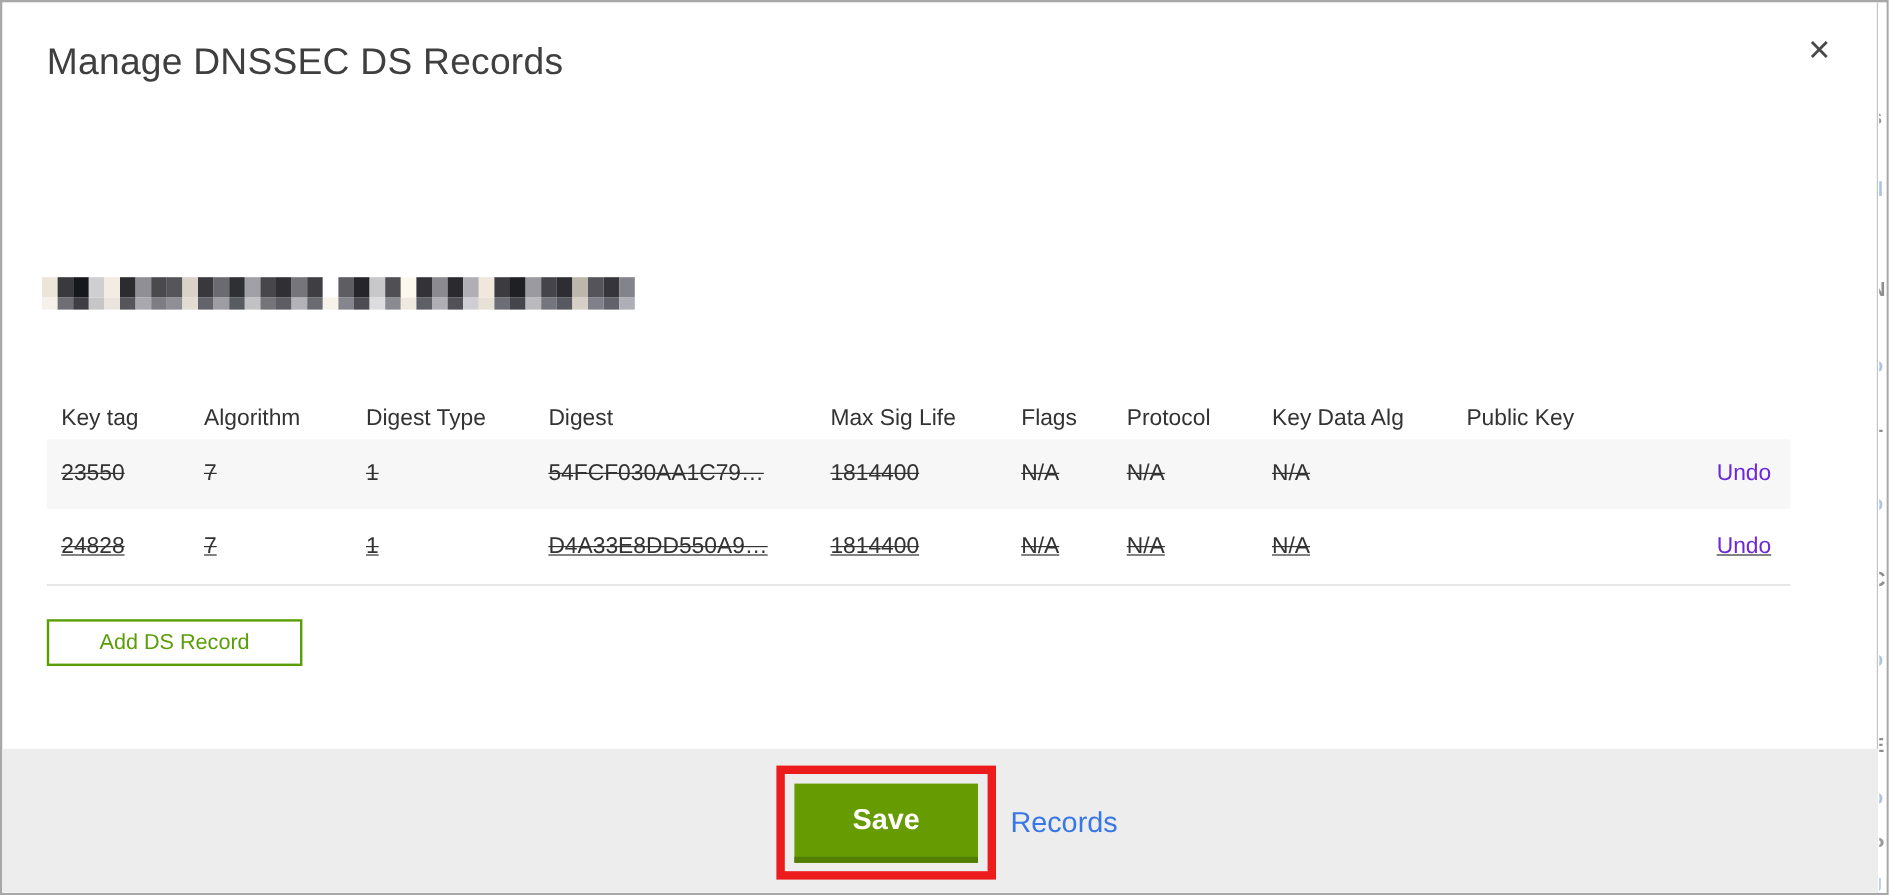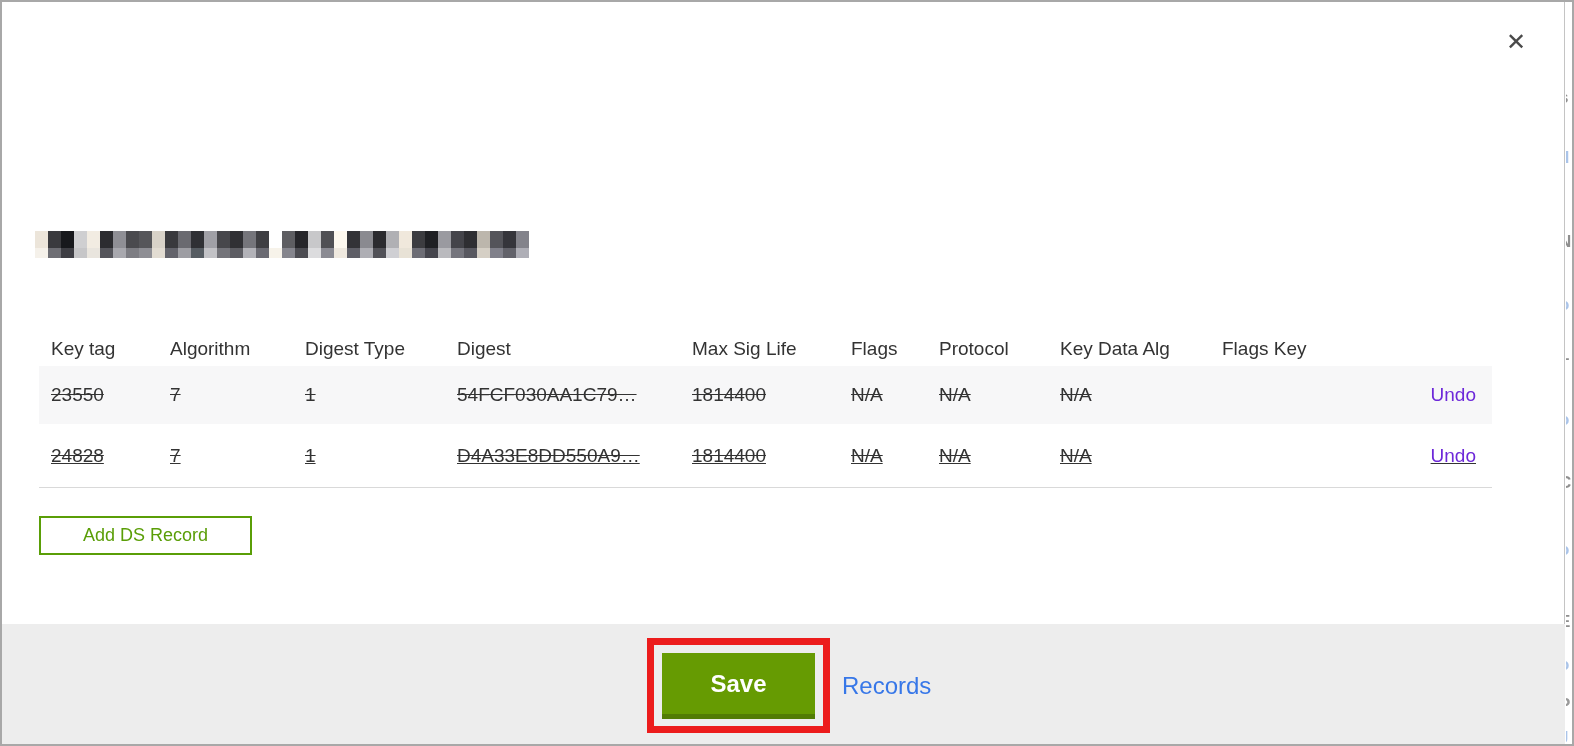--- a/index.html
+++ b/index.html
@@ -98,40 +98,41 @@
     position:absolute; left:-7px; font-size:17px; font-weight:700;
     pointer-events:none;
   }
 </style>
 </head>
 <body>
 
 <div class="screen">
   <div class="modal">
 
+    <h1 class="modal-title">Manage DNSSEC DS Records</h1>
 
     <div class="close-btn">✕</div>
 
     <div class="redacted">
       <div class="px-row r1"><span class="px" style="background: rgb(236, 229, 218);"></span><span class="px" style="background: rgb(58, 58, 62);"></span><span class="px" style="background: rgb(23, 24, 28);"></span><span class="px" style="background: rgb(207, 207, 209);"></span><span class="px" style="background: rgb(242, 236, 226);"></span><span class="px" style="background: rgb(44, 44, 48);"></span><span class="px" style="background: rgb(143, 143, 149);"></span><span class="px" style="background: rgb(74, 74, 78);"></span><span class="px" style="background: rgb(86, 86, 90);"></span><span class="px" style="background: rgb(216, 210, 200);"></span><span class="px" style="background: rgb(57, 57, 61);"></span><span class="px" style="background: rgb(106, 106, 112);"></span><span class="px" style="background: rgb(47, 48, 52);"></span><span class="px" style="background: rgb(160, 160, 166);"></span><span class="px" style="background: rgb(71, 71, 75);"></span><span class="px" style="background: rgb(48, 48, 52);"></span><span class="px" style="background: rgb(117, 117, 123);"></span><span class="px" style="background: rgb(63, 63, 67);"></span><span class="px" style="background: rgb(255, 255, 255);"></span><span class="px" style="background: rgb(94, 94, 98);"></span><span class="px" style="background: rgb(38, 38, 42);"></span><span class="px" style="background: rgb(200, 200, 202);"></span><span class="px" style="background: rgb(80, 80, 84);"></span><span class="px" style="background: rgb(253, 248, 238);"></span><span class="px" style="background: rgb(51, 51, 55);"></span><span class="px" style="background: rgb(138, 138, 144);"></span><span class="px" style="background: rgb(43, 43, 47);"></span><span class="px" style="background: rgb(176, 176, 180);"></span><span class="px" style="background: rgb(240, 232, 220);"></span><span class="px" style="background: rgb(60, 60, 64);"></span><span class="px" style="background: rgb(31, 32, 36);"></span><span class="px" style="background: rgb(154, 154, 160);"></span><span class="px" style="background: rgb(68, 68, 74);"></span><span class="px" style="background: rgb(46, 46, 50);"></span><span class="px" style="background: rgb(188, 182, 172);"></span><span class="px" style="background: rgb(84, 84, 90);"></span><span class="px" style="background: rgb(53, 53, 59);"></span><span class="px" style="background: rgb(131, 131, 139);"></span></div>
       <div class="px-row r2"><span class="px" style="background: rgb(245, 241, 234);"></span><span class="px" style="background: rgb(110, 110, 116);"></span><span class="px" style="background: rgb(62, 62, 68);"></span><span class="px" style="background: rgb(198, 198, 200);"></span><span class="px" style="background: rgb(233, 229, 222);"></span><span class="px" style="background: rgb(85, 85, 91);"></span><span class="px" style="background: rgb(168, 168, 174);"></span><span class="px" style="background: rgb(125, 125, 131);"></span><span class="px" style="background: rgb(142, 142, 148);"></span><span class="px" style="background: rgb(226, 220, 210);"></span><span class="px" style="background: rgb(99, 99, 107);"></span><span class="px" style="background: rgb(157, 157, 163);"></span><span class="px" style="background: rgb(86, 92, 98);"></span><span class="px" style="background: rgb(194, 194, 198);"></span><span class="px" style="background: rgb(116, 116, 122);"></span><span class="px" style="background: rgb(93, 93, 99);"></span><span class="px" style="background: rgb(178, 178, 184);"></span><span class="px" style="background: rgb(106, 106, 114);"></span><span class="px" style="background: rgb(247, 243, 234);"></span><span class="px" style="background: rgb(133, 133, 141);"></span><span class="px" style="background: rgb(76, 76, 82);"></span><span class="px" style="background: rgb(220, 220, 222);"></span><span class="px" style="background: rgb(138, 138, 146);"></span><span class="px" style="background: rgb(239, 233, 223);"></span><span class="px" style="background: rgb(95, 95, 103);"></span><span class="px" style="background: rgb(174, 174, 180);"></span><span class="px" style="background: rgb(81, 81, 87);"></span><span class="px" style="background: rgb(207, 207, 211);"></span><span class="px" style="background: rgb(232, 226, 214);"></span><span class="px" style="background: rgb(109, 109, 117);"></span><span class="px" style="background: rgb(69, 69, 77);"></span><span class="px" style="background: rgb(186, 186, 190);"></span><span class="px" style="background: rgb(117, 117, 125);"></span><span class="px" style="background: rgb(88, 88, 96);"></span><span class="px" style="background: rgb(213, 207, 197);"></span><span class="px" style="background: rgb(128, 128, 138);"></span><span class="px" style="background: rgb(98, 98, 106);"></span><span class="px" style="background: rgb(174, 174, 182);"></span></div>
     </div>
 
 
     <div class="ds-table">
       <div class="t-grid t-header" id="table-header">
           <div class="cell">Key tag</div>
           <div class="cell">Algorithm</div>
           <div class="cell">Digest Type</div>
           <div class="cell">Digest</div>
           <div class="cell">Max Sig Life</div>
           <div class="cell">Flags</div>
           <div class="cell">Protocol</div>
           <div class="cell">Key Data Alg</div>
-          <div class="cell">Flags Key</div>
+          <div class="cell">Public Key</div>
           <div></div>
         </div>
       <div id="table-body">
           <div class="t-grid t-row alt">
             <div class="cell struck">23550</div>
             <div class="cell struck">7</div>
             <div class="cell struck">1</div>
             <div class="cell struck">54FCF030AA1C79…</div>
             <div class="cell struck">1814400</div>
             <div class="cell struck">N/A</div>

